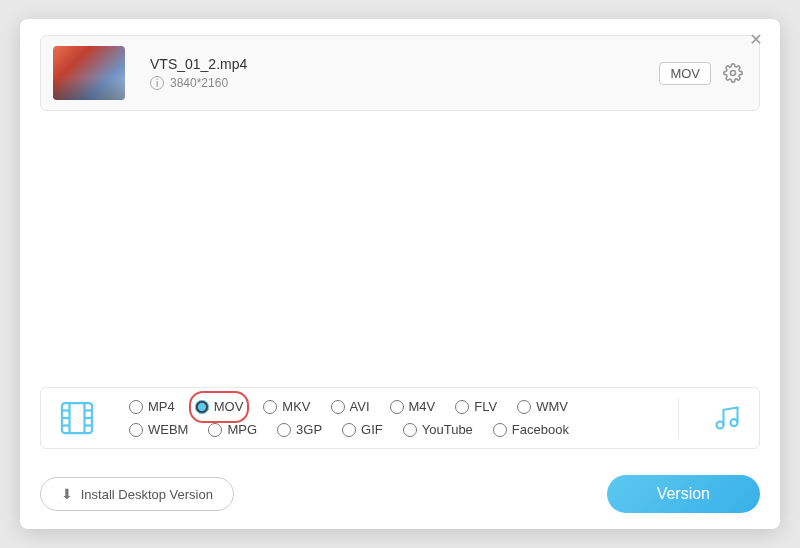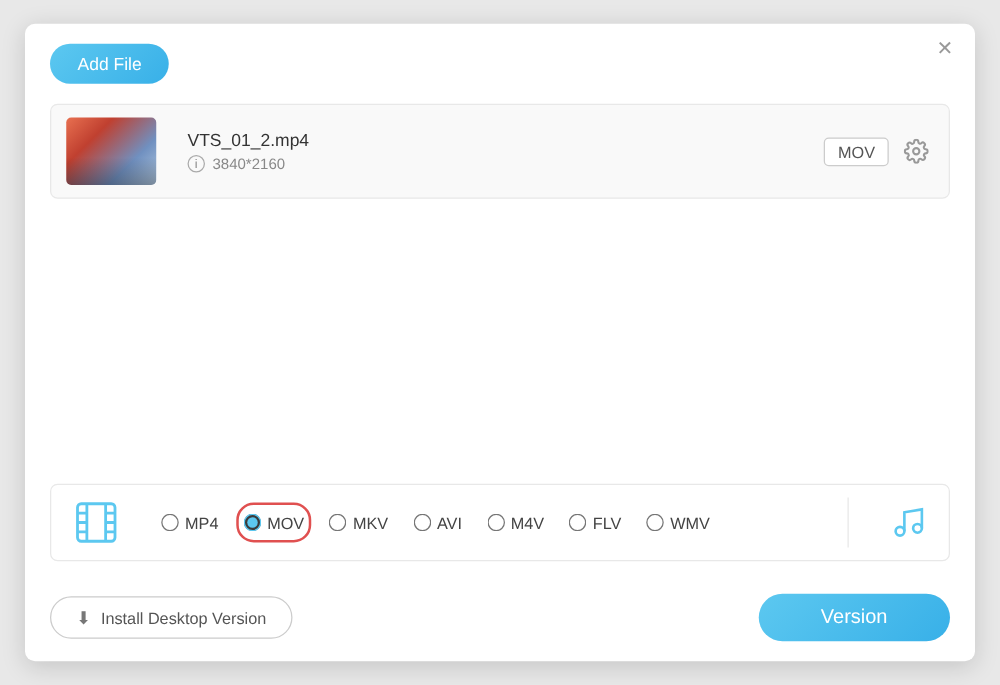--- a/index.html
+++ b/index.html
@@ -252,23 +252,20 @@
       flex-shrink: 0;
     }
   </style>
 </head>
 <body>
 
 <div class="dialog">
 
   <div class="close-btn">✕</div>
 
-  <div class="top-bar">
-    <button class="add-file-btn">Add File</button>
-  </div>
 
   <div class="file-list">
     <div class="file-thumb"></div>
     <div class="file-info">
       <div class="file-name">VTS_01_2.mp4</div>
       <div class="file-meta">
         <span class="info-icon">i</span>
         <span>3840*2160</span>
       </div>
     </div>
@@ -322,20 +319,40 @@
           <input type="radio" name="format" value="m4v" style=""> M4V
         </label>
         <label class="radio-item">
           <input type="radio" name="format" value="flv" style=""> FLV
         </label>
         <label class="radio-item">
           <input type="radio" name="format" value="wmv" style=""> WMV
         </label>
       </div>
 
+      <div class="format-row">
+        <label class="radio-item">
+          <input type="radio" name="format" value="webm" style=""> WEBM
+        </label>
+        <label class="radio-item">
+          <input type="radio" name="format" value="mpg" style=""> MPG
+        </label>
+        <label class="radio-item">
+          <input type="radio" name="format" value="3gp" style=""> 3GP
+        </label>
+        <label class="radio-item">
+          <input type="radio" name="format" value="gif" style=""> GIF
+        </label>
+        <label class="radio-item">
+          <input type="radio" name="format" value="youtube" style=""> YouTube
+        </label>
+        <label class="radio-item">
+          <input type="radio" name="format" value="facebook" style=""> Facebook
+        </label>
+      </div>
     </div>
 
     <div class="divider-line"></div>
 
     <div class="music-icon">
       <svg viewBox="0 0 24 24" width="28" height="28" fill="none" stroke="#5cc8f0" stroke-width="1.8">
         <path d="M9 18V5l12-2v13"></path>
         <circle cx="6" cy="18" r="3"></circle>
         <circle cx="18" cy="16" r="3"></circle>
       </svg>

